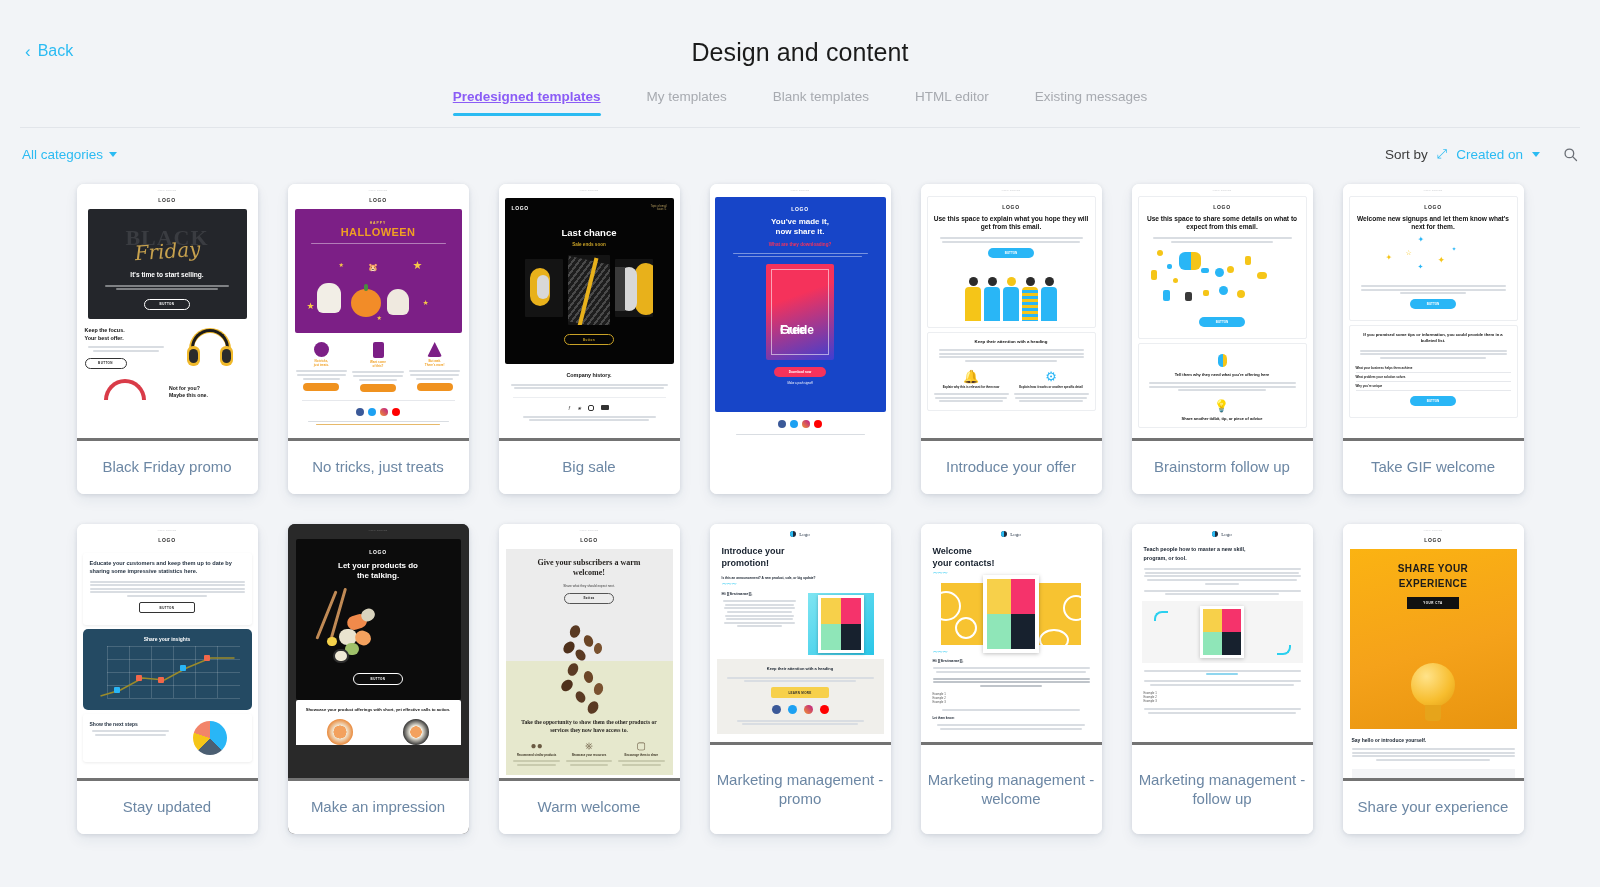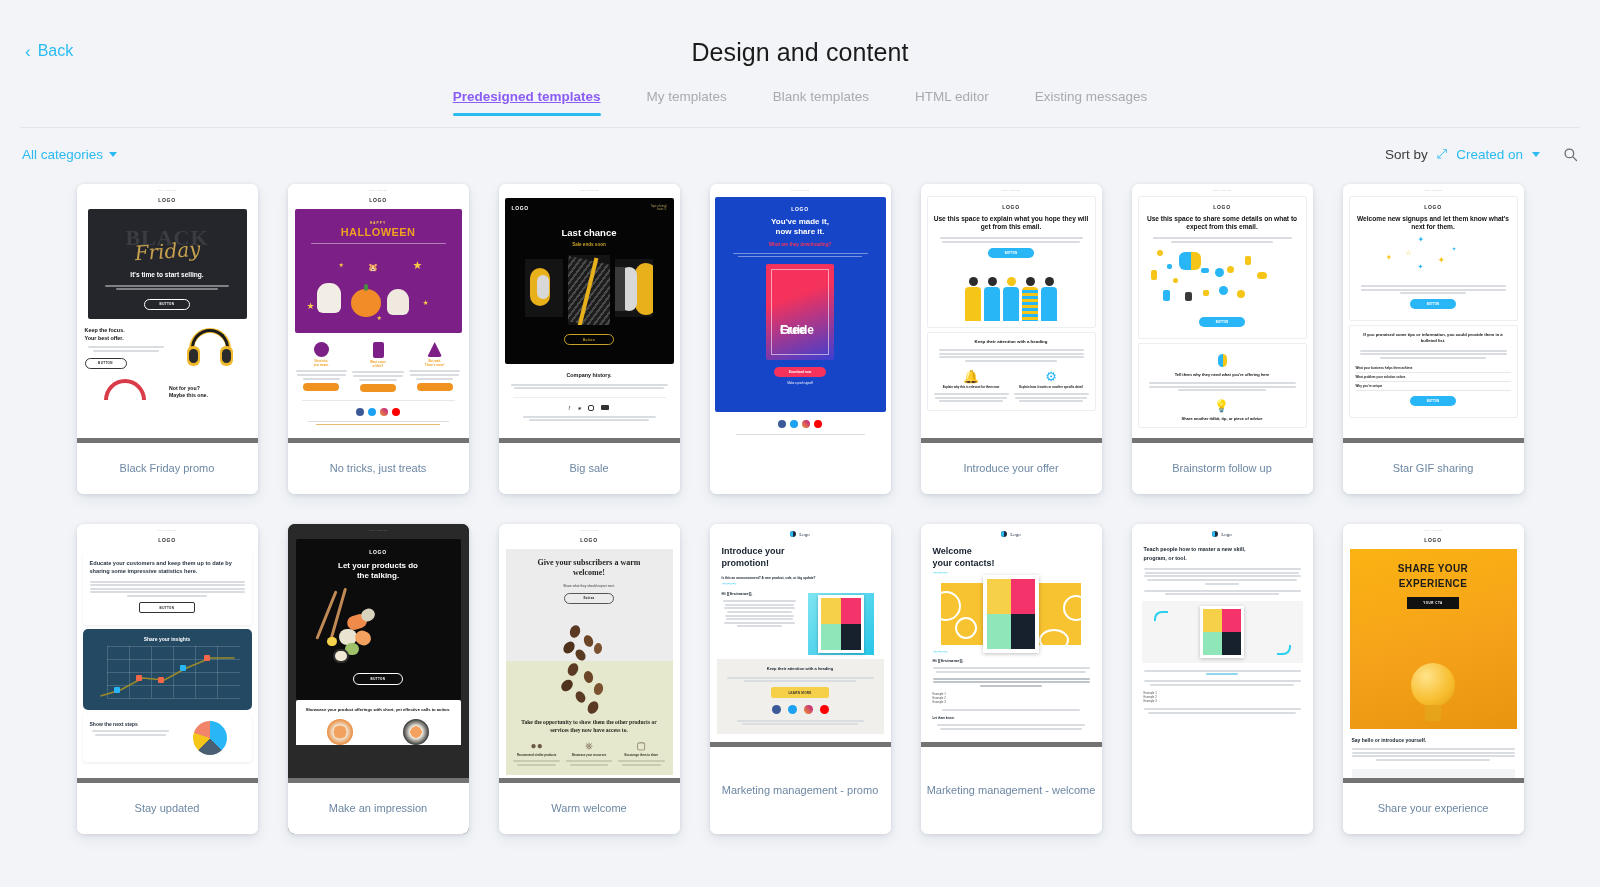--- a/index.html
+++ b/index.html
@@ -70,23 +70,23 @@
     border-radius: 7px;
     box-shadow: 0 1px 4px rgba(30,50,80,.13), 0 6px 14px rgba(30,50,80,.07);
     overflow: hidden;
     display: flex; flex-direction: column;
     cursor: pointer;
   }
   .card.dark { background: #292929; }
   .card-preview { flex: 1; overflow: hidden; position: relative; background: #fff; }
   .card.dark .card-preview { background: #292929; }
   .card-caption {
-    height: 56px; background: #fff; border-top: 5px solid #737373;
+    height: 56px; background: #fff; border-top: 3px solid #737373;
     display: flex; align-items: center; justify-content: center; text-align: center;
-    font-size: 11px; color: #6c87a4; line-height: 1.25; padding: 0 6px;
+    font-size: 15px; color: #6c87a4; line-height: 1.25; padding: 0 6px;
   }
   .card-caption.tall { height: 92px; }
 
   
   .pv { position: absolute; inset: 0; }
   .tiny-top { text-align: center; font-size: 2.4px; color: #c6c8cc; padding-top: 5px; letter-spacing:.3px;}
   .logo { text-align: center; font-size: 5px; font-weight: 800; letter-spacing: .7px; color: #2a2a2a; padding: 5px 0 6px; }
   .logo.w { color: #fff; }
   .line { height: 2px; background: #d9dde2; border-radius: 1px; margin: 1.6px auto; }
   .line.lt { background: rgba(255,255,255,.42); }
@@ -616,21 +616,21 @@
               </div>
             <div style="margin-top:5px">
               <div style="font-size:3px;font-weight:700;color:#222;border-bottom:.5px solid #e6e8ec;padding:2px 0">What your business helps them achieve</div>
               <div style="font-size:3px;font-weight:700;color:#222;border-bottom:.5px solid #e6e8ec;padding:2px 0">What problem your solution solves</div>
               <div style="font-size:3px;font-weight:700;color:#222;border-bottom:.5px solid #e6e8ec;padding:2px 0">Why you're unique</div>
             </div>
             <div class="blue-pill">BUTTON</div>
           </div>
         </div>
       </div>
-      <div class="card-caption">Star GIF sharing</div>
+      <div class="card-caption">Take GIF welcome</div>
     </div>
 
     <div class="card">
       <div class="card-preview">
         <div class="pv">
           <div class="tiny-top">VIEW ONLINE</div>
           <div class="logo">LOGO</div>
           <div class="su-card">
             <div class="su-h">Educate your customers and keep them up to date by sharing some impressive statistics here.</div>
             <div style="padding:4px 0 0">
@@ -946,20 +946,21 @@
               <div style="font-size:2.8px;color:#555">Example 2</div>
               <div style="font-size:2.8px;color:#555">Example 3</div>
             </div>
             <div style="margin-top:5px">
                 <div class="line" style="width:100%"></div>
                 <div class="line" style="width:94%"></div>
               </div>
           </div>
         </div>
       </div>
+      <div class="card-caption tall">Marketing management - follow up</div>
     </div>
 
     <div class="card">
       <div class="card-preview">
         <div class="pv">
           <div class="tiny-top">VIEW ONLINE</div>
           <div class="logo">LOGO</div>
           <div class="se-hero">
             <div class="se-h">SHARE YOUR</div>
             <div class="se-h" style="padding-top:2px">EXPERIENCE</div>

